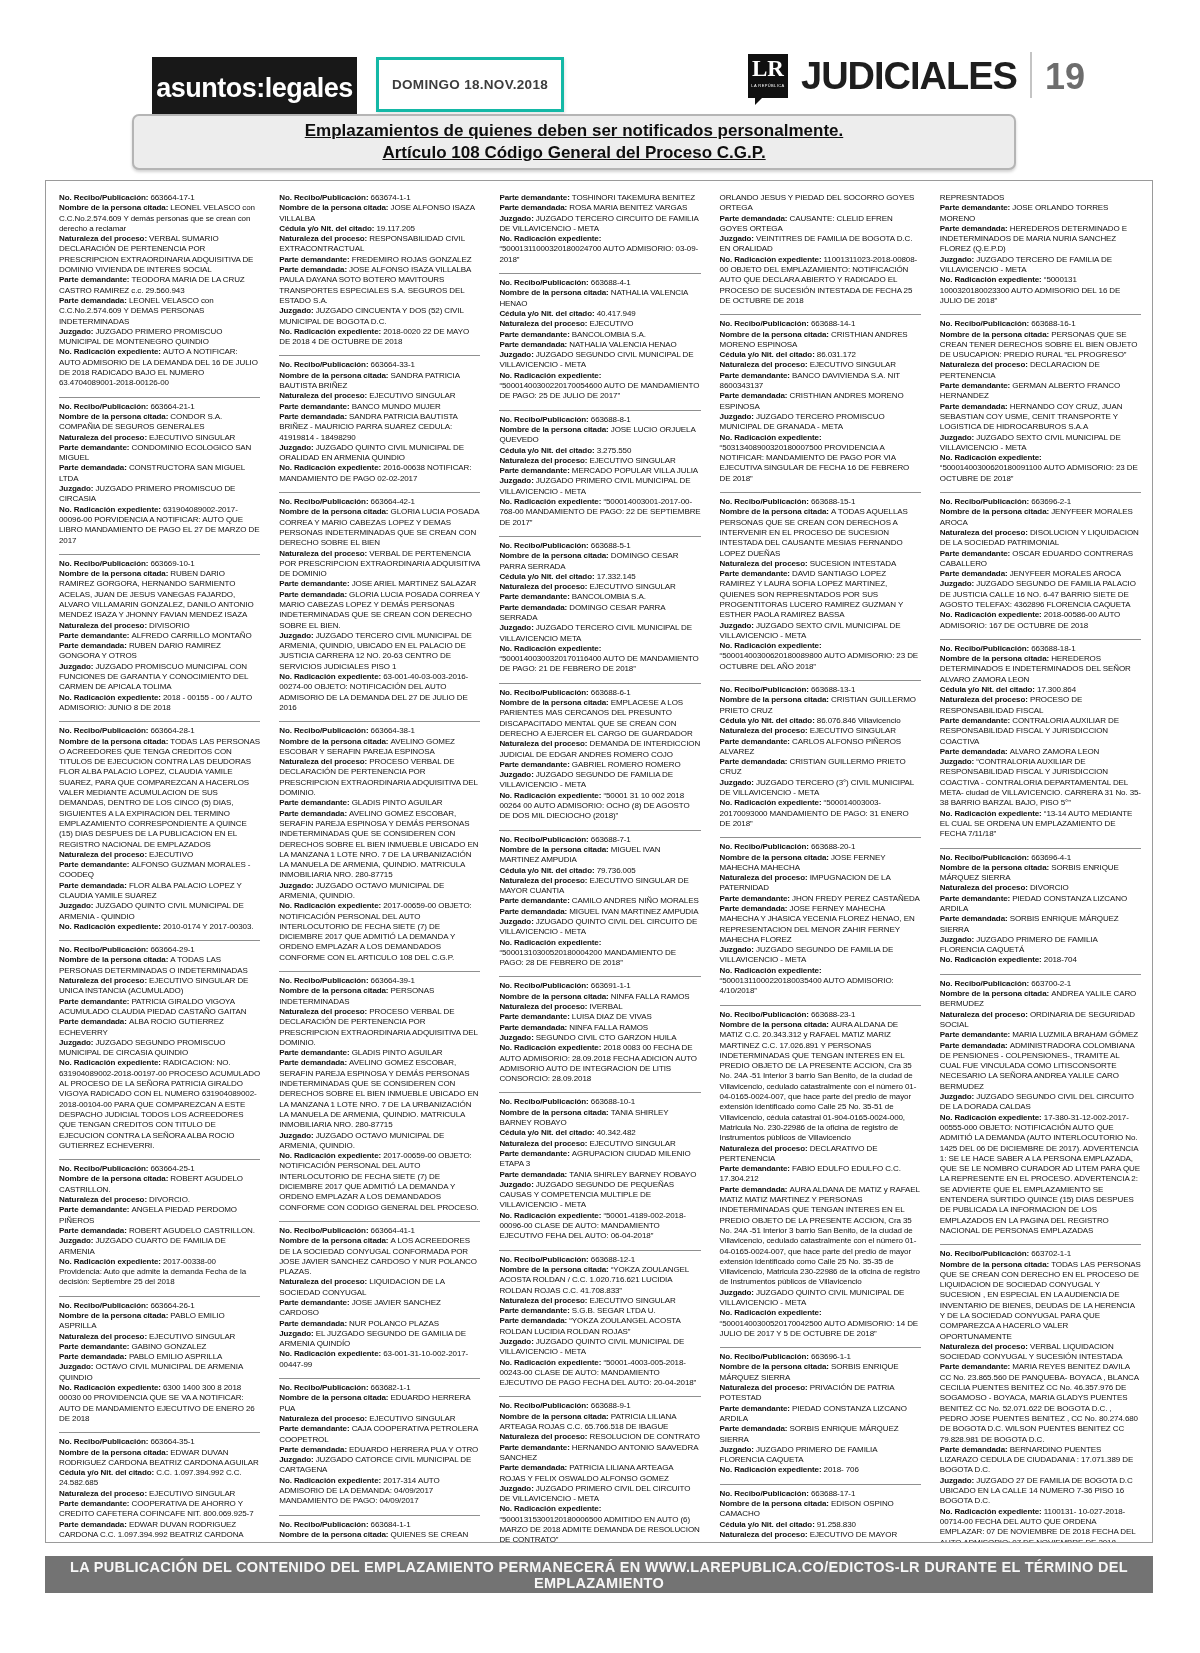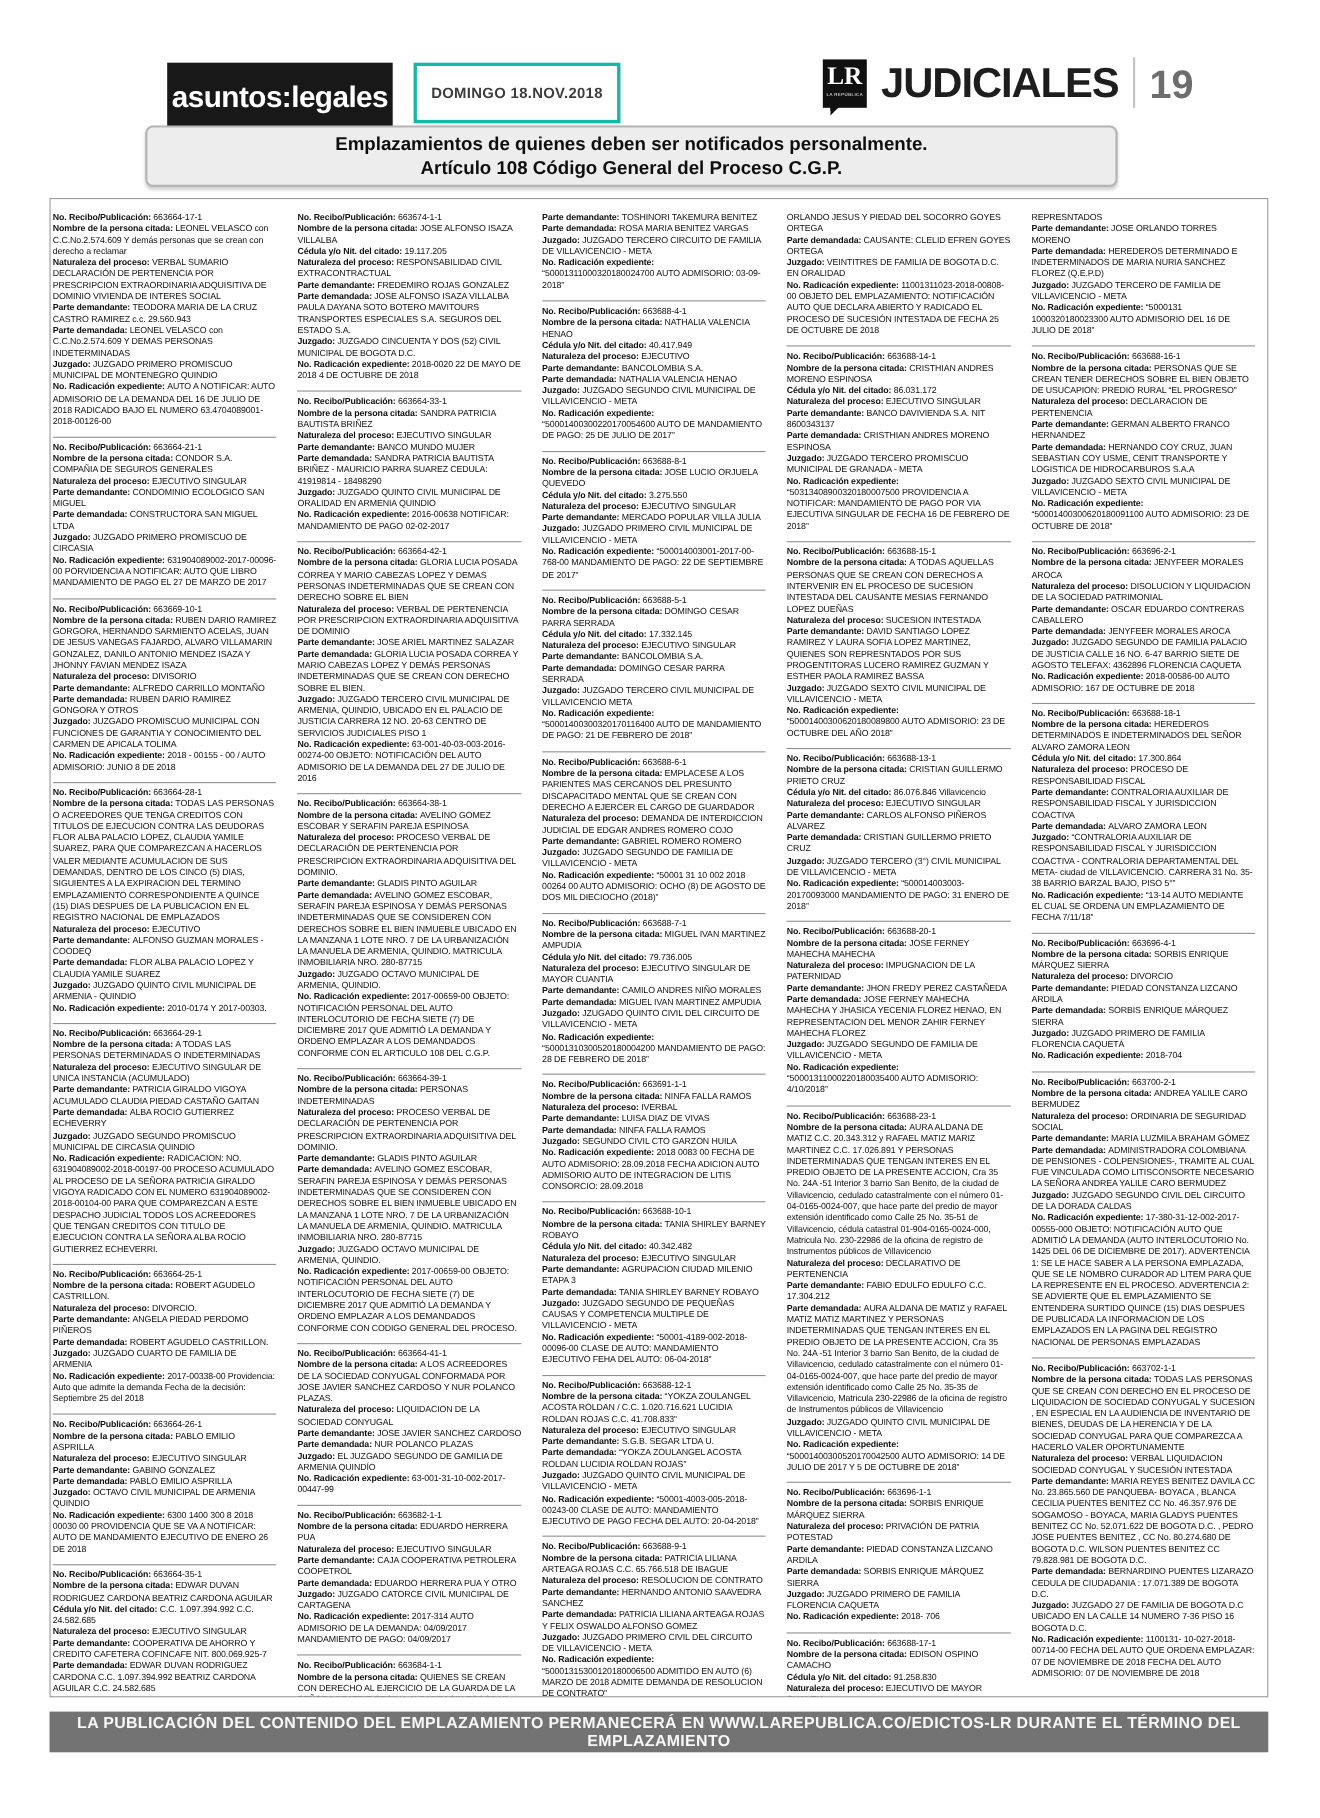--- a/index.html
+++ b/index.html
@@ -13,25 +13,25 @@
   .masthead-right{position:absolute;left:748px;top:52px;display:flex;align-items:flex-end;gap:13px;}
   .lr-logo{position:relative;width:40px;height:44px;background:#101010;color:#fff;text-align:center;flex:0 0 auto;}
   .lr-logo .lr{font-family:"Liberation Serif",serif;font-weight:bold;font-size:23px;line-height:28px;display:block;margin-top:1px;}
   .lr-logo .lr-sub{font-size:4px;letter-spacing:0.4px;display:block;line-height:5px;}
   .lr-logo:after{content:"";position:absolute;left:7px;bottom:-7px;border:4px solid transparent;border-top-color:#101010;border-left-color:#101010;}
   .section-title{font-size:38px;font-weight:bold;color:#1e1e1e;letter-spacing:-1px;white-space:nowrap;}
   .vdivider{width:2px;height:46px;background:#c4c4c4;}
   .page-num{font-size:36px;color:#6d6d6d;font-weight:bold;}
   
   .banner{position:absolute;left:132px;top:114px;width:884px;height:56px;background:#ededed;border:2px solid #b5b5b5;
-    border-radius:7px;box-shadow:0 2px 3px rgba(0,0,0,0.18);display:flex;flex-direction:column;align-items:center;justify-content:center;box-sizing:border-box;}
+    border-radius:7px;box-shadow:0 2px 3px rgba(0,0,0,0.18);display:flex;flex-direction:column;align-items:center;justify-content:center;box-sizing:border-box;text-decoration:underline;}
   .banner p{margin:0;font-size:17px;font-weight:bold;color:#0e0e0e;line-height:1.3;}
   
   .content-box{position:absolute;left:45px;top:180px;width:1108px;height:1363px;border:1px solid #9a9a9a;
-    box-sizing:border-box;padding:8px 11px 6px 2px;display:flex;gap:19px;overflow:hidden;background:#fff;}
+    box-sizing:border-box;padding:8px 11px 6px 13px;display:flex;gap:19px;overflow:hidden;background:#fff;}
   .col{flex:1 1 0;min-width:0;}
   .notice{padding:4px 0 8px 0;}
   .notice + .notice{border-top:1px solid #8f8f8f;}
   .field{margin:0;font-size:8px;line-height:10.3px;color:#101010;letter-spacing:-0.1px;word-wrap:break-word;}
   .field b{font-weight:bold;}
   
   .footer-bar{position:absolute;left:45px;top:1556px;width:1108px;height:37px;background:#737373;color:#f7f7f7;
     display:flex;align-items:center;justify-content:center;font-size:14.5px;font-weight:bold;letter-spacing:0.3px;text-align:center;}
 </style>
 </head>

